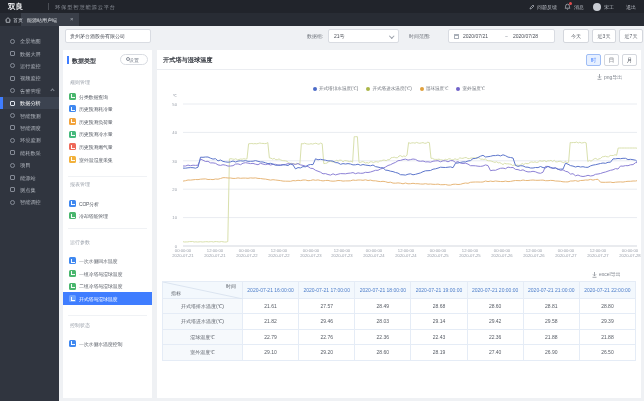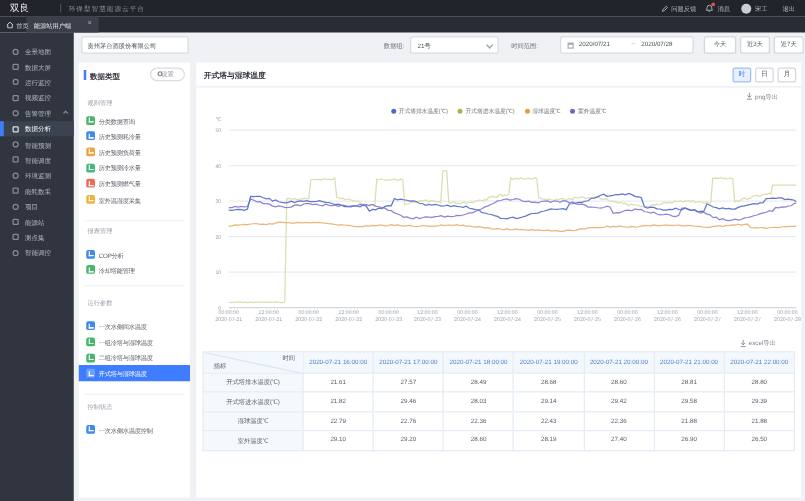--- a/index.html
+++ b/index.html
@@ -40,21 +40,21 @@
 #tbl td.h{color:#4d7dc9;background:#f3f8fd;}
 #tbl td.r{background:#f6f9fc;}
 
 .dg b{position:absolute;font-weight:normal;font-size:5px;color:#575c65;}
 .expl{font-size:5px;color:#7c828b;}
 .chev{display:inline-block;width:3.5px;height:3.5px;border-right:1px solid #9aa0aa;border-bottom:1px solid #9aa0aa;transform:rotate(45deg);}
 </style></head>
 <body>
 <div id="page">
   <div class="abs" id="topbar"></div>
-  <div class="abs" style="left:8px;top:2px;font-size:7.5px;font-weight:normal;color:#f2f3f5;">双良</div>
+  <div class="abs" style="left:8px;top:2px;font-size:7.5px;font-weight:bold;color:#f2f3f5;">双良</div>
   <div class="abs" style="left:48px;top:3px;width:1px;height:7px;background:#4a4e55;"></div>
   <div class="abs" style="left:55px;top:3.5px;font-size:5.3px;color:#8e939c;letter-spacing:0.8px;">环保型智慧能源云平台</div>
   <svg class="abs" style="left:529px;top:3.5px;" width="6" height="6" viewBox="0 0 6 6">
       <path d="M1 5 L1.4 3.6 L4 1 L5 2 L2.4 4.6 Z" fill="none" stroke="#b9bdc5" stroke-width="0.7"></path>
     </svg>
   <div class="abs hr-item" style="left:537px;">问题反馈</div>
   <svg class="abs" style="left:564px;top:3px;" width="7" height="7" viewBox="0 0 7 7">
       <path d="M1 5.2 Q1.6 4.8 1.6 3.2 Q1.6 1.2 3.5 1.2 Q5.4 1.2 5.4 3.2 Q5.4 4.8 6 5.2 Z" fill="none" stroke="#b9bdc5" stroke-width="0.7"></path>
       <path d="M2.8 6 Q3.5 6.7 4.2 6" stroke="#b9bdc5" stroke-width="0.7" fill="none"></path>
     </svg>

